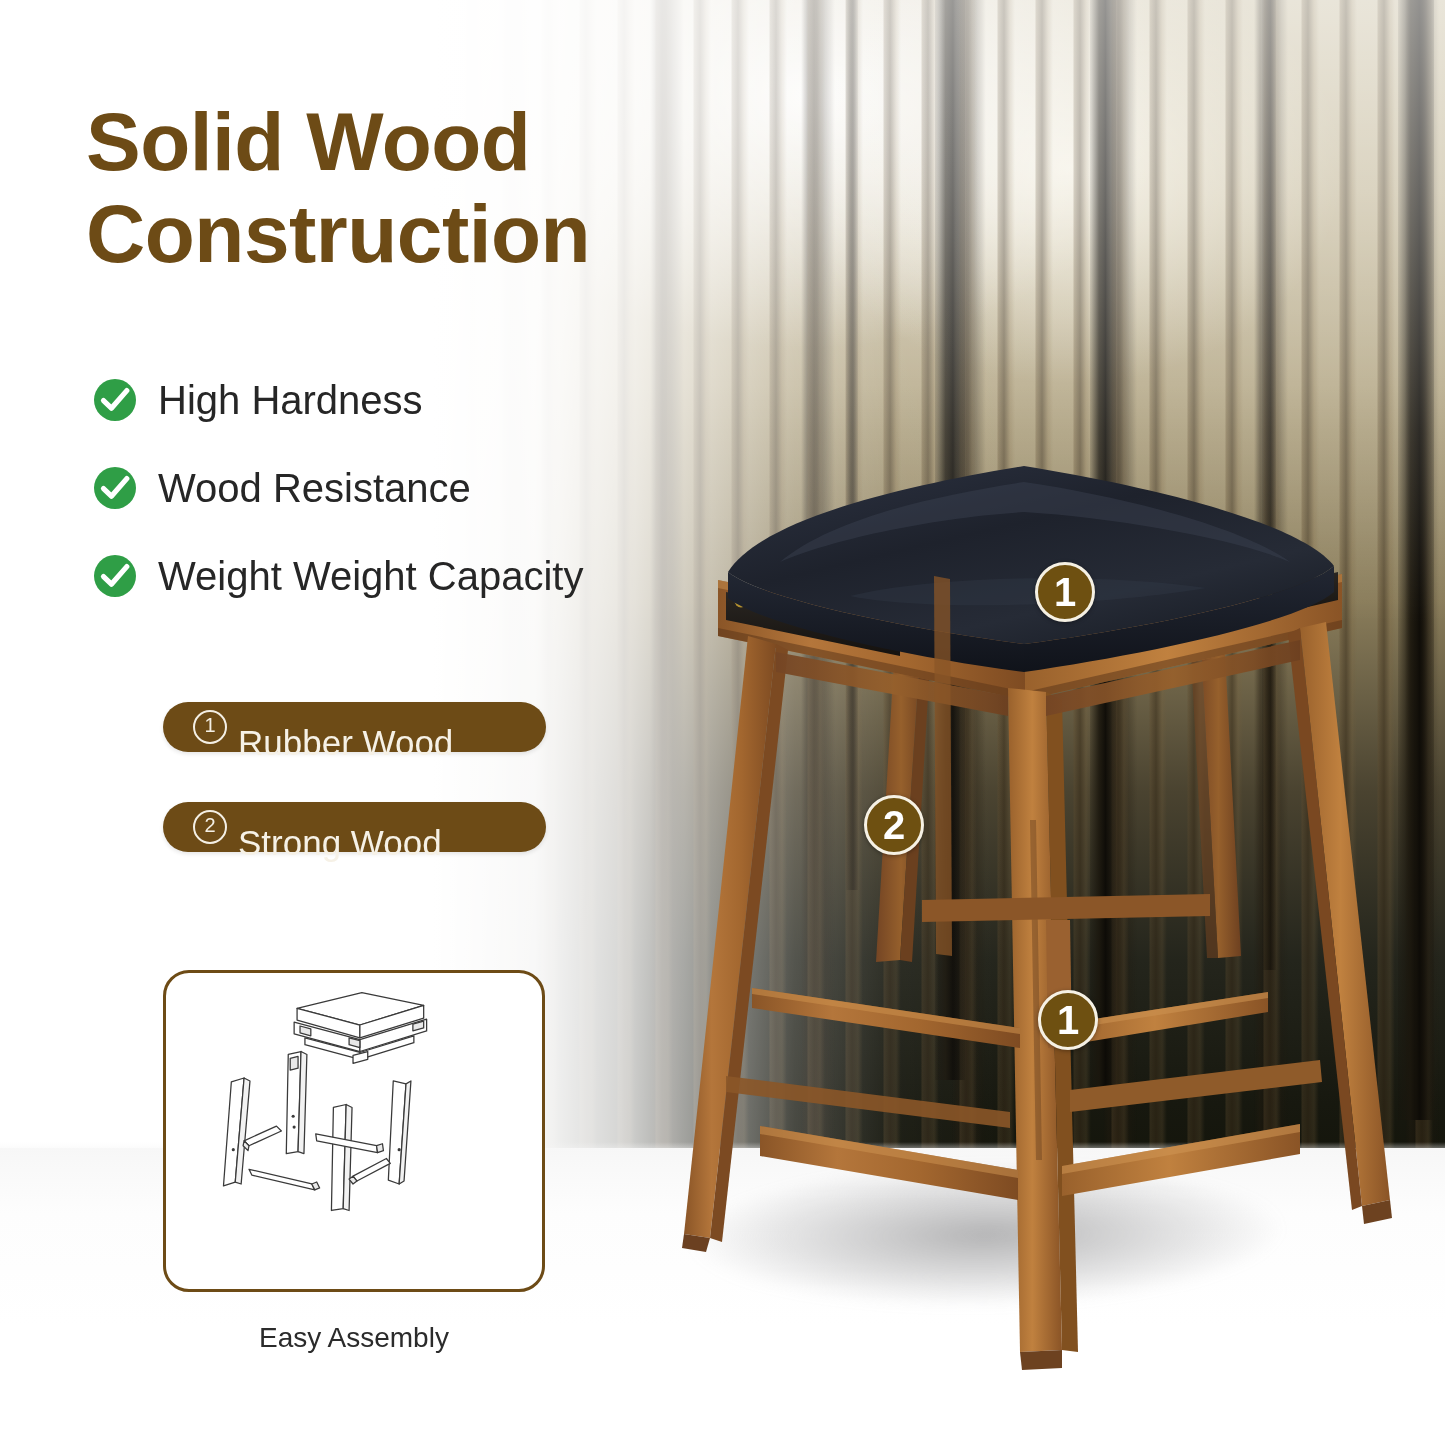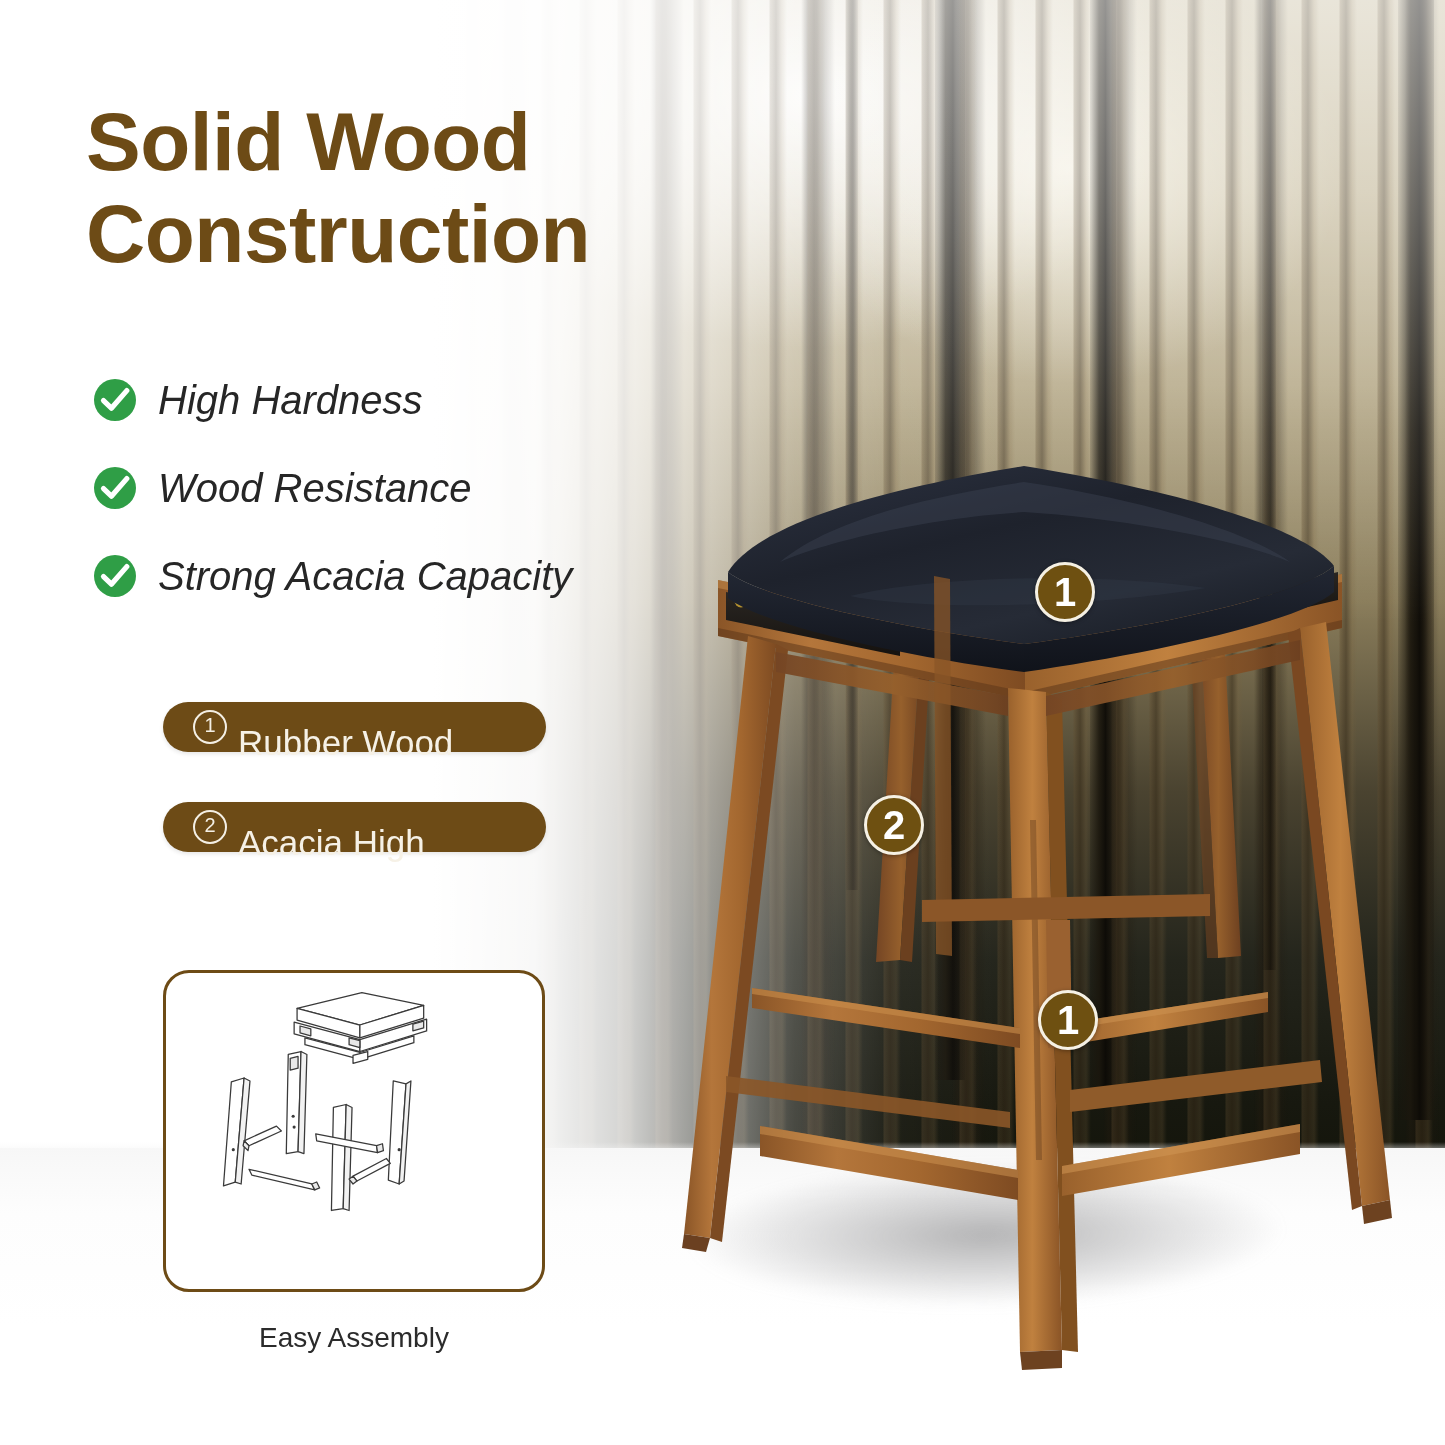--- a/index.html
+++ b/index.html
@@ -161,21 +161,20 @@
     width: 46px;
     height: 46px;
     flex: 0 0 46px;
     margin-right: 20px;
   }
   .feature-label {
     font-size: 40px;
     color: #262626;
     font-weight: 400;
     white-space: nowrap;
-    font-style: italic;
   }
 
   
   .legend {
     position: absolute;
     left: 163px;
     top: 702px;
   }
   .legend-pill {
     display: flex;
@@ -306,33 +305,33 @@
       <span class="feature-label">Wood Resistance</span>
     </div>
 
     <div class="feature-row">
       <span class="check-icon">
         <svg viewBox="0 0 46 46" width="46" height="46">
           <circle cx="23" cy="23" r="21" fill="#2f9e46"></circle>
           <path d="M11.5 23.6 L19.4 31.2 L34.8 13.6" fill="none" stroke="#ffffff" stroke-width="5.2" stroke-linecap="round" stroke-linejoin="round"></path>
         </svg>
       </span>
-      <span class="feature-label">Strong Acacia Capacity</span>
+      <span class="feature-label">Weight Weight Capacity</span>
     </div>
 
   </div>
 
   <div class="legend">
     <div class="legend-pill">
       <span class="legend-num">1</span>
       <span class="legend-text">Rubber Wood</span>
     </div>
     <div class="legend-pill">
       <span class="legend-num">2</span>
-      <span class="legend-text">Acacia High</span>
+      <span class="legend-text">Strong Wood</span>
     </div>
   </div>
 
   <div class="assembly-box">
     <svg viewBox="0 0 382 322" width="376" height="316">
       <g fill="#ffffff" stroke="#3a3a3a" stroke-width="1.3" stroke-linejoin="round" stroke-linecap="round">
 
         <path d="M133 36 L199 20 L262 33 L197 53 Z"></path>
 
         <path d="M133 36 L197 53 L197 66 L133 48 Z"></path>

